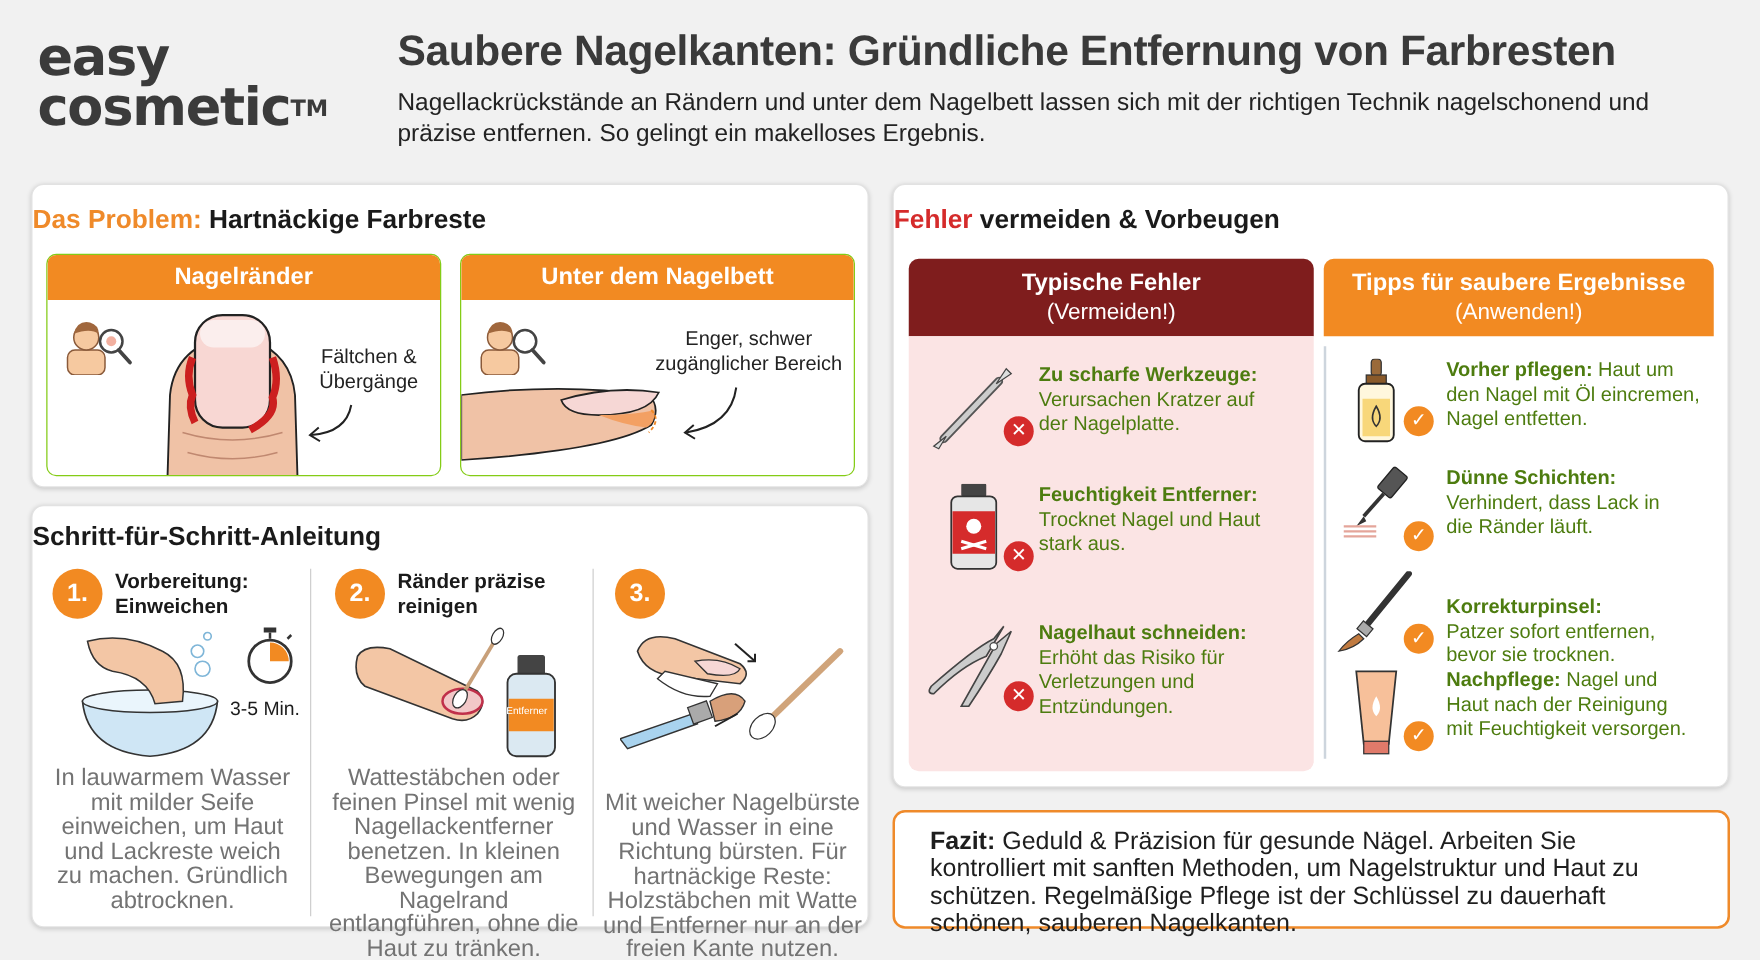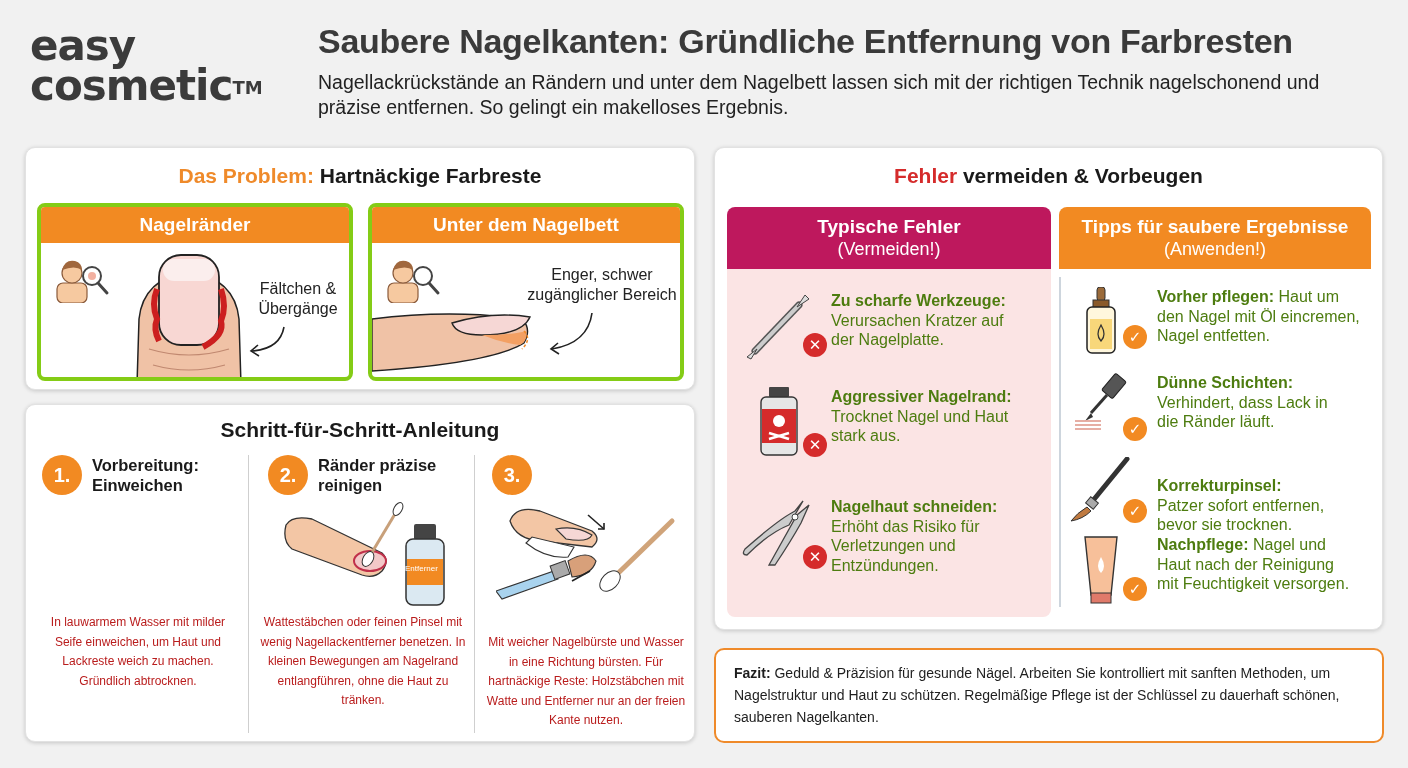--- a/index.html
+++ b/index.html
@@ -6,63 +6,63 @@
   html, body { width: 1408px; height: 768px; overflow: hidden; }
   body { background: #f1f1f1; font-family: "Liberation Sans", "DejaVu Sans", sans-serif; color: #1c1c1c; position: relative; }
 
   .logo { position: absolute; left: 30px; top: 26px; font-family: "DejaVu Sans", sans-serif; font-weight: bold; font-size: 42px; line-height: 40px; color: #3b3b3b; letter-spacing: -1px; }
   .logo .tm { font-size: 18px; vertical-align: top; position: relative; top: 2px; letter-spacing: 0; }
 
   .header-title { position: absolute; left: 318px; top: 22px; font-size: 34px; font-weight: bold; color: #3a3a3a; letter-spacing: -0.3px; white-space: nowrap; }
   .header-sub { position: absolute; left: 318px; top: 70px; width: 1060px; font-size: 19.5px; line-height: 25px; color: #222; }
 
   .card { position: absolute; background: #fff; border-radius: 10px; box-shadow: 0 1px 4px rgba(0,0,0,0.18); border: 1px solid #e2e2e2; }
-  .card-title { text-align: center; font-weight: bold; font-size: 21px; color: #1a1a1a; }
+  .card-title { text-align: left; font-weight: bold; font-size: 21px; color: #1a1a1a; }
   .orange { color: #ef8a2a; }
   .red { color: #d52b2b; }
 
   
   #problem { left: 25px; top: 147px; width: 670px; height: 243px; }
   #problem .card-title { margin-top: 16px; }
-  .prob-panel { position: absolute; top: 55px; width: 316px; height: 178px; border: 4px solid #84cc16; border-radius: 8px; overflow: hidden; background: #fff; }
+  .prob-panel { position: absolute; top: 55px; width: 316px; height: 178px; border: 1px solid #84cc16; border-radius: 8px; overflow: hidden; background: #fff; }
   .prob-panel .ph { background: #f28a22; color: #fff; font-weight: bold; font-size: 19px; text-align: center; height: 36px; line-height: 36px; }
   .prob-panel .pbody { position: relative; height: 142px; }
   .prob-panel .cap { position: absolute; font-size: 16px; line-height: 20px; text-align: center; color: #222; }
 
   
   #steps { left: 25px; top: 404px; width: 670px; height: 338px; }
   #steps .card-title { margin-top: 13px; }
   .step { position: absolute; top: 50px; height: 278px; }
   .step-divider { position: absolute; top: 50px; width: 1px; height: 278px; background: #cfcfcf; }
   .step .num { position: absolute; left: 14px; top: 0; width: 40px; height: 40px; border-radius: 50%; background: #f28a22; color: #fff; font-weight: bold; font-size: 20px; text-align: center; line-height: 40px; }
   .step .st { position: absolute; left: 64px; top: 0; font-weight: bold; font-size: 16.5px; line-height: 20px; color: #1a1a1a; }
-  .step .sd { position: absolute; left: 0; top: 158px; width: 100%; text-align: center; font-size: 12px; line-height: 19.5px; color: #b91c1c; }
+  .step .sd { position: absolute; left: 0; top: 158px; width: 100%; text-align: center; font-size: 19px; line-height: 19.5px; color: #737373; }
   .step .art { position: absolute; left: 0; top: 46px; width: 100%; height: 110px; }
 
   
   #mistakes { left: 714px; top: 147px; width: 669px; height: 483px; }
   #mistakes .card-title { margin-top: 16px; }
   .col { position: absolute; top: 59px; width: 324px; height: 410px; }
   .col .ch { height: 62px; border-radius: 8px 8px 0 0; color: #fff; text-align: center; padding-top: 9px; }
   .col .ch .a { font-weight: bold; font-size: 19px; line-height: 22px; }
   .col .ch .b { font-size: 18px; line-height: 22px; }
-  .col.bad .ch { background: #be185d; }
+  .col.bad .ch { background: #7f1d1d; }
   .col.bad .cb { background: #fbe4e4; height: 348px; border-radius: 0 0 8px 8px; position: relative; }
   .col.good .ch { background: #f28a22; }
   .col.good .cb { height: 348px; position: relative; border-left: 2px solid #cdd5dd; margin-left: 0; }
   .item { position: absolute; left: 0; width: 100%; }
   .item .ico { position: absolute; left: 12px; top: 0; width: 80px; height: 70px; }
   .item .txt { position: absolute; left: 104px; top: 0; font-size: 16px; line-height: 19.5px; color: #4d7c0f; }
   .item .txt b { font-weight: bold; }
   .badge { position: absolute; width: 24px; height: 24px; border-radius: 50%; color: #fff; text-align: center; font-weight: bold; font-size: 15px; line-height: 24px; }
   .badge.x { background: #d52b2b; }
   .badge.ok { background: #f28a22; }
 
   
-  #fazit { position: absolute; left: 714px; top: 648px; width: 670px; height: 95px; background: #fff; border: 2px solid #ef8a2a; border-radius: 10px; padding: 12px 18px; font-size: 14px; line-height: 22px; color: #1e1e1e; }
+  #fazit { position: absolute; left: 714px; top: 648px; width: 670px; height: 95px; background: #fff; border: 2px solid #ef8a2a; border-radius: 10px; padding: 12px 28px; font-size: 20px; line-height: 22px; color: #1e1e1e; }
   #fazit b { font-weight: bold; }
 </style>
 </head>
 <body>
 
 <div class="logo">
   <div>easy</div>
   <div><span>cosmetic</span><span class="tm">TM</span></div>
 </div>
 <h1 class="header-title">Saubere Nagelkanten: Gründliche Entfernung von Farbresten</h1>
@@ -131,20 +131,38 @@
 
 <section class="card" id="steps">
   <div class="card-title">Schritt-für-Schritt-Anleitung</div>
 
   <div class="step" style="left:2px;width:220px;">
     <div class="num">1.</div>
     <div class="st">
         <div>Vorbereitung:</div>
         <div>Einweichen</div>
       </div>
+    <div class="art">
+      <svg style="position:absolute;left:32px;top:0" width="120" height="110" viewBox="0 0 120 110">
+        <path d="M6 60 Q60 50 114 60 Q110 100 60 104 Q10 100 6 60Z" fill="#cfe6f5" stroke="#333" stroke-width="1.4"></path>
+        <ellipse cx="60" cy="60" rx="54" ry="9" fill="#eaf5fc" stroke="#333" stroke-width="1.2"></ellipse>
+        <path d="M10 12 Q40 4 70 20 Q90 30 86 60 L64 62 Q58 40 30 36 Q14 32 10 12Z" fill="#f3c6a5" stroke="#333" stroke-width="1.2"></path>
+        <circle cx="98" cy="20" r="5" fill="none" stroke="#7fb6d8" stroke-width="1.3"></circle>
+        <circle cx="106" cy="8" r="3" fill="none" stroke="#7fb6d8" stroke-width="1.3"></circle>
+        <circle cx="102" cy="34" r="6" fill="none" stroke="#7fb6d8" stroke-width="1.3"></circle>
+      </svg>
+      <svg style="position:absolute;left:166px;top:0" width="44" height="48" viewBox="0 0 44 48">
+        <rect x="17" y="1" width="10" height="4" fill="#333"></rect>
+        <line x1="22" y1="5" x2="22" y2="10" stroke="#333" stroke-width="2"></line>
+        <circle cx="22" cy="28" r="17" fill="#fff" stroke="#333" stroke-width="2.2"></circle>
+        <path d="M22 28 L22 13 A15 15 0 0 1 37 28Z" fill="#f28a22"></path>
+        <line x1="36" y1="10" x2="39" y2="7" stroke="#333" stroke-width="2"></line>
+      </svg>
+      <div style="position:absolute;left:156px;top:58px;font-size:15.5px;">3-5 Min.</div>
+    </div>
     <div class="sd" style="padding:0 12px;">In lauwarmem Wasser mit milder Seife einweichen, um Haut und Lackreste weich zu machen. Gründlich abtrocknen.</div>
   </div>
   <div class="step-divider" style="left:222px;"></div>
 
   <div class="step" style="left:228px;width:218px;">
     <div class="num">2.</div>
     <div class="st">
         <div>Ränder präzise</div>
         <div>reinigen</div>
       </div>
@@ -213,21 +231,21 @@
         <svg class="ico" viewBox="0 0 80 70">
           <rect x="30" y="0" width="20" height="10" rx="1" fill="#444"></rect>
           <rect x="22" y="10" width="36" height="58" rx="5" fill="#e6e6e6" stroke="#333" stroke-width="1.4"></rect>
           <rect x="23" y="22" width="34" height="34" fill="#d52b2b"></rect>
           <circle cx="40" cy="34" r="6" fill="#fff"></circle>
           <line x1="30" y1="46" x2="50" y2="52" stroke="#fff" stroke-width="2.5"></line>
           <line x1="50" y1="46" x2="30" y2="52" stroke="#fff" stroke-width="2.5"></line>
         </svg>
         <div class="badge x" style="left:76px;top:46px;">✕</div>
         <div class="txt">
-          <b>Aggressiver Nagelrand:</b><div>Trocknet Nagel und Haut</div><div>stark aus.</div>
+          <b>Feuchtigkeit Entferner:</b><div>Trocknet Nagel und Haut</div><div>stark aus.</div>
         </div>
       </div>
       <div class="item" style="top:228px;">
         <svg class="ico" viewBox="0 0 80 70">
           <path d="M64 4 L56 14 Q40 22 6 52 Q2 58 8 58 Q30 36 50 28Z" fill="#ccc" stroke="#444" stroke-width="1.3"></path>
           <path d="M70 8 L58 18 Q48 36 30 68 L36 68 Q52 44 62 26Z" fill="#ccc" stroke="#444" stroke-width="1.3"></path>
           <circle cx="56" cy="20" r="3" fill="#fff" stroke="#444"></circle>
         </svg>
         <div class="badge x" style="left:76px;top:48px;">✕</div>
         <div class="txt">

